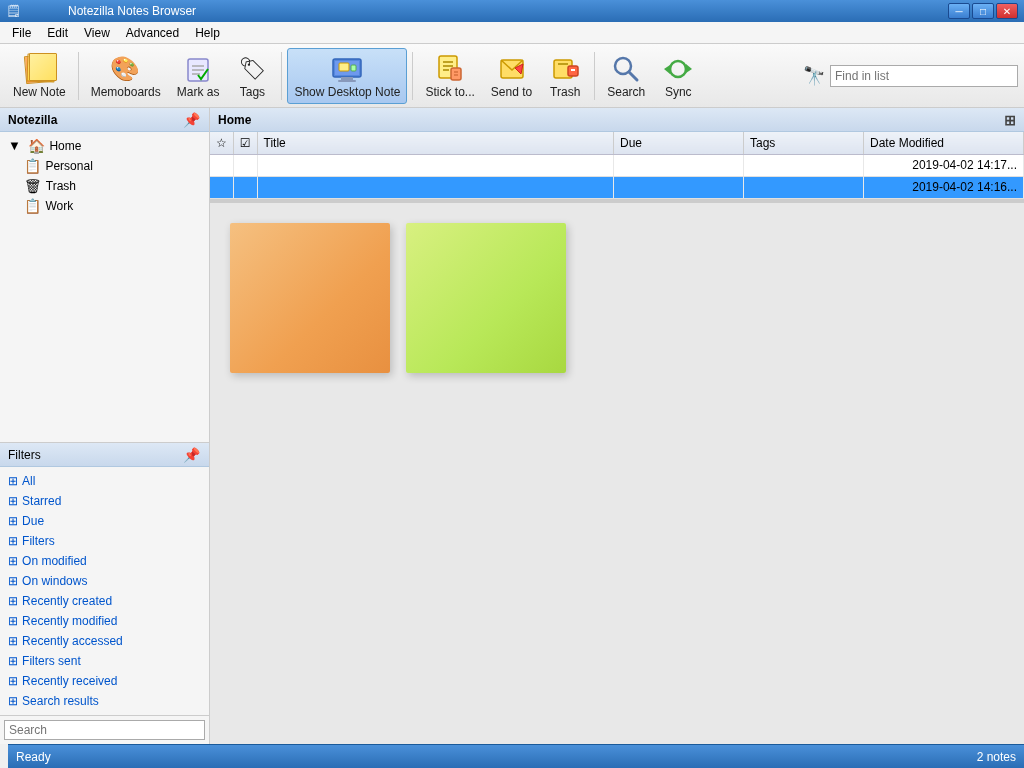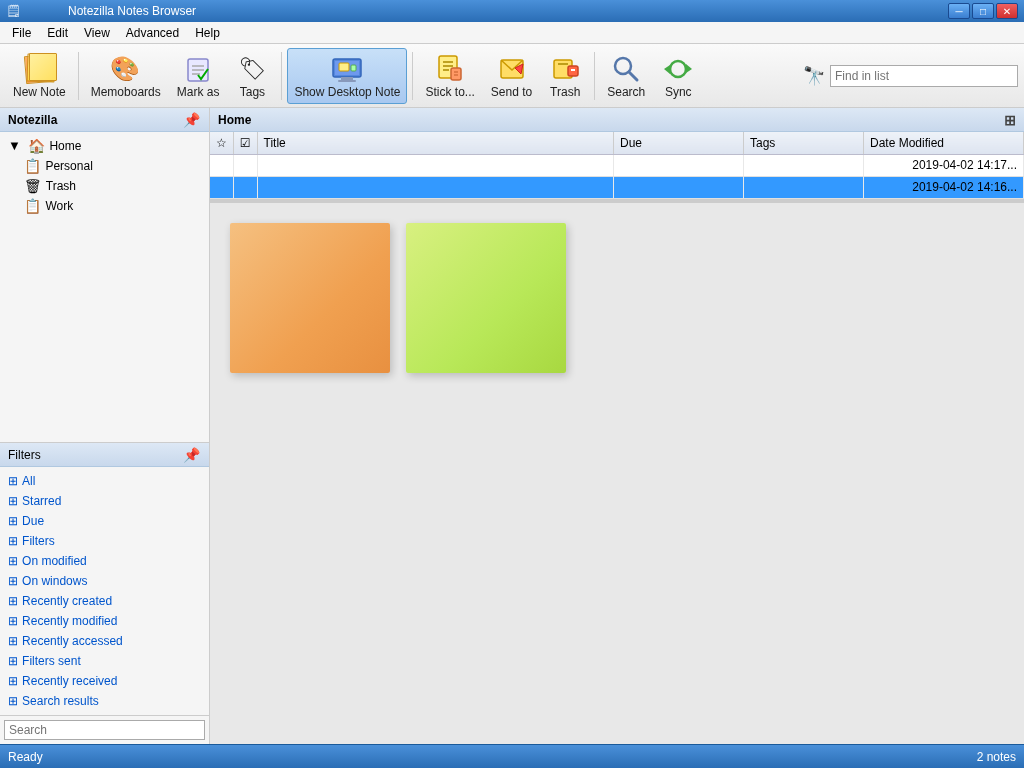--- a/index.html
+++ b/index.html
@@ -252,20 +252,21 @@
     
     .status-bar {
       height: 24px;
       background: linear-gradient(to bottom, #4a90d9, #2a6db5);
       border-top: 1px solid #1a5a9a;
       display: flex;
       align-items: center;
       padding: 0 8px;
       color: white;
       font-size: 11px;
+      margin-left: 8px;
     }
     .status-left { flex: 1; }
     .status-right { text-align: right; }
 
     
     .table-area {
       max-height: 180px;
       overflow-y: auto;
       border-bottom: 2px solid #ccc;
     }

